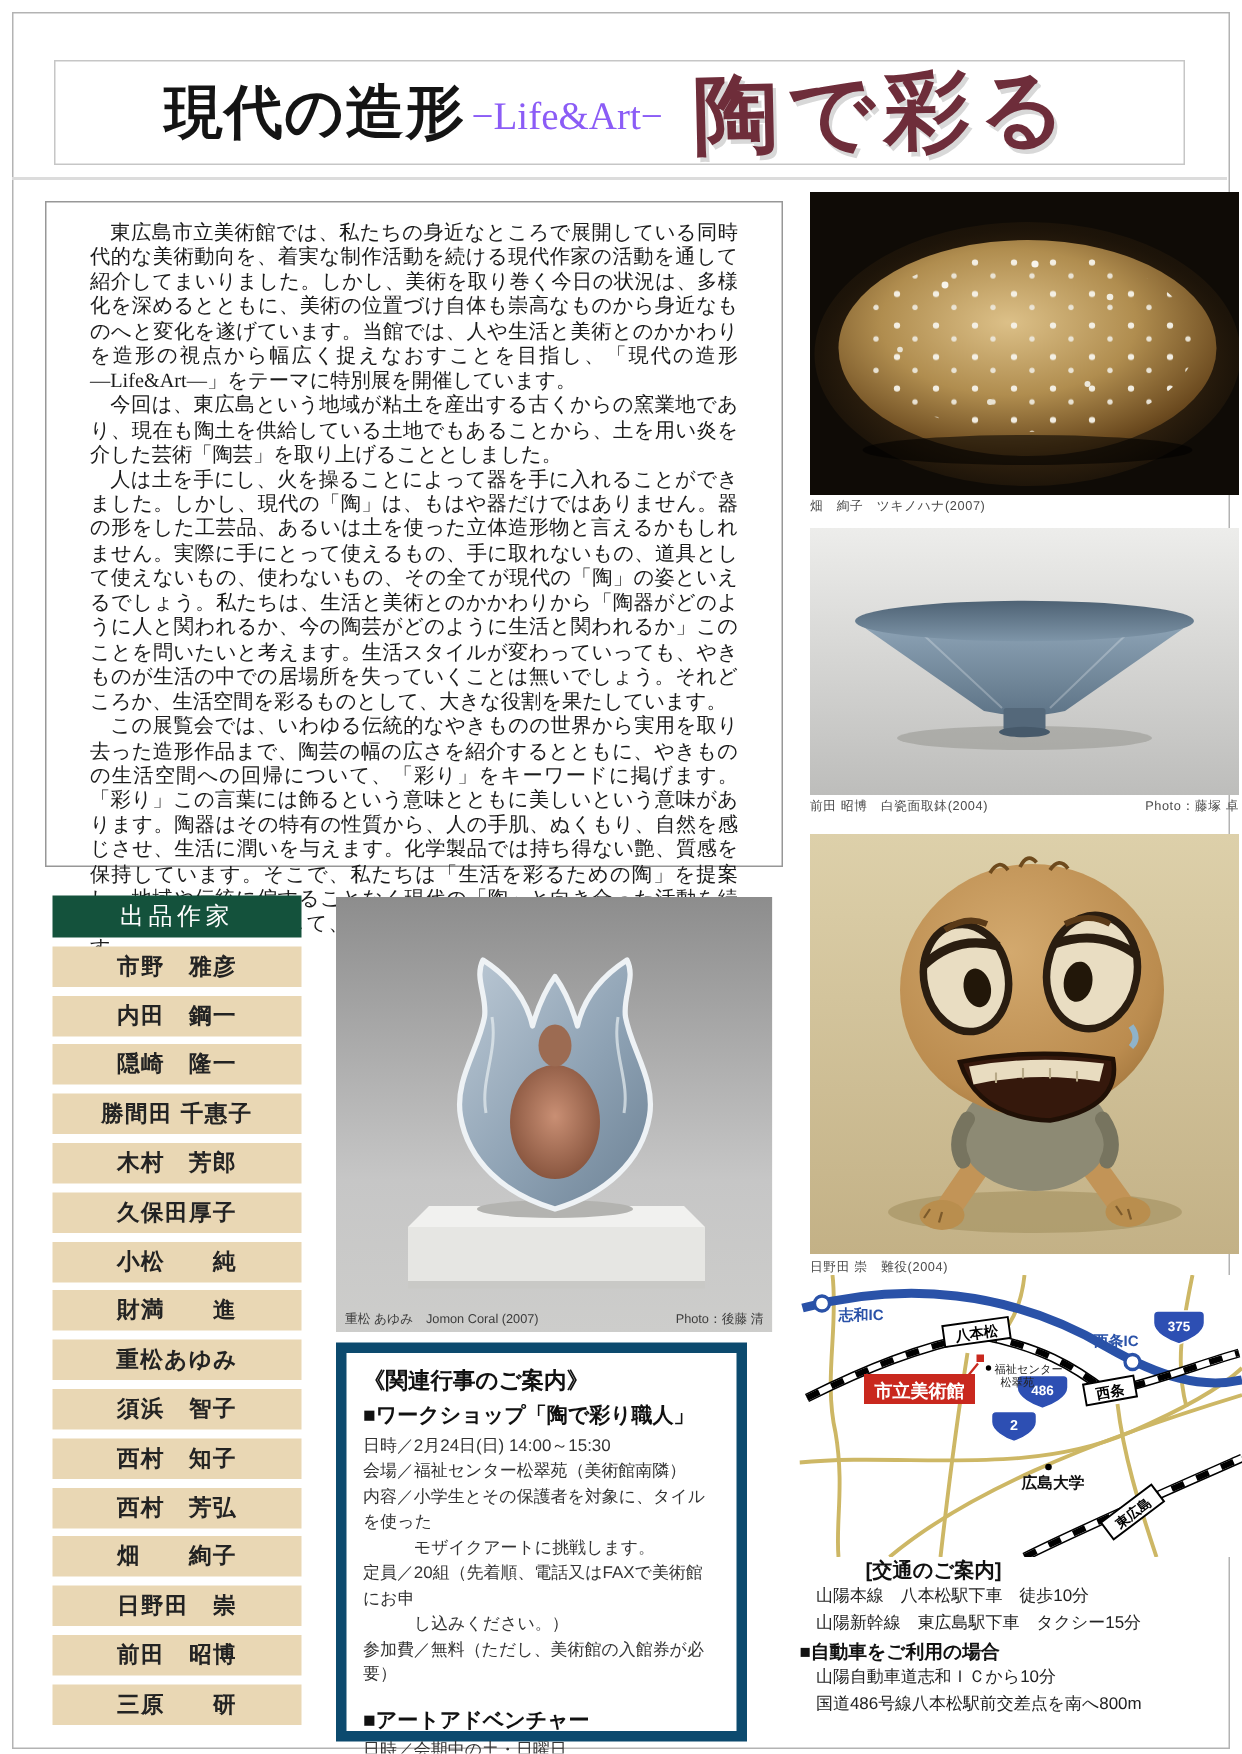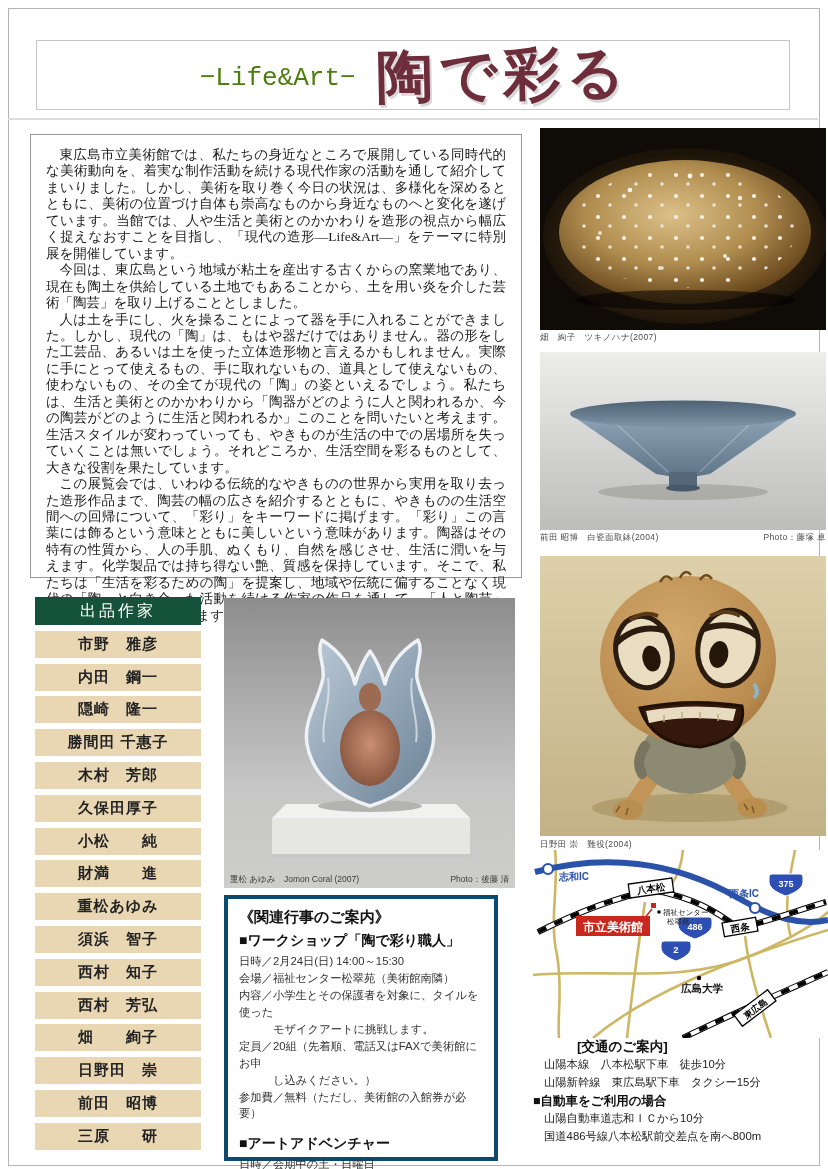--- a/index.html
+++ b/index.html
@@ -9,32 +9,32 @@
   }
   .abs{position:absolute;}
   .frame{left:8px;top:8px;width:810px;height:1156px;border:1px solid #b3b3b3;}
 
   
   .title-box{
     left:36px;top:40px;width:752px;height:68px;border:1px solid #c6c6c6;background:#fff;
     display:flex;align-items:center;justify-content:center;
   }
   .t-main{font-size:39px;font-weight:bold;color:#141414;letter-spacing:1px;}
-  .t-sub{font-family:Liberation Mono, monospace;font-size:26px;color:#4d7c0f;margin:6px 4px 0 4px;}
+  .t-sub{font-family:Liberation Serif, serif;font-size:26px;color:#8b5cf6;margin:6px 4px 0 4px;}
   .t-accent{
     font-family:"DejaVu Serif","Liberation Serif",serif;font-size:57px;font-weight:bold;
     color:#6e2d3a;text-shadow:2px 3px 0 #d8d8d8;letter-spacing:6px;margin-left:16px;
     transform:rotate(-1.2deg);
   }
   .title-underline{left:8px;top:118px;width:810px;height:2px;background:#dcdcdc;}
 
   
   .intro{
     left:30px;top:134px;width:492px;height:444px;border:1px solid #979797;box-sizing:border-box;
-    padding:12px 15px;background:#fff;
+    padding:12px 29px;background:#fff;
     font-family:"Liberation Serif","DejaVu Serif",serif;font-size:13.5px;line-height:16.45px;
     color:#1b1b1b;text-align:justify;
   }
   .intro p{margin:0;text-indent:1em;}
 
   
   .artists{left:35px;top:597px;width:166px;}
   .artists-header{
     height:28px;background:#14523c;color:#fff;font-weight:normal;font-size:16px;
     display:flex;align-items:center;justify-content:center;letter-spacing:3px;
@@ -49,21 +49,21 @@
   .photo svg{display:block;}
   .cap{position:absolute;font-size:8.5px;color:#4a4a4a;letter-spacing:.4px;white-space:pre;}
   .cap-row{display:flex;justify-content:space-between;}
   .photo4-cap{
     position:absolute;left:6px;right:6px;bottom:2px;display:flex;justify-content:space-between;
     font-size:8.5px;color:#3c3c3c;white-space:pre;gap:40px;
   }
 
   
   .events{
-    left:224px;top:895px;width:274px;height:266px;border:4px solid #0c4a6e;box-sizing:border-box;
+    left:224px;top:895px;width:274px;height:266px;border:7px solid #0c4a6e;box-sizing:border-box;
     padding:9px 11px;background:#fff;
   }
   .ev-title{font-size:15px;font-weight:bold;color:#111;margin:0 0 5px 0;}
   .ev-head{font-size:14px;font-weight:bold;color:#111;margin:5px 0 3px 0;}
   .ev-line{font-size:11.3px;line-height:1.5;color:#333;white-space:pre-wrap;}
 
   
   .access{left:533px;top:1038px;width:292px;}
   .ac-title{font-size:13.5px;font-weight:bold;color:#111;margin-left:44px;}
   .ac-head{font-size:12.5px;font-weight:bold;color:#111;margin-top:2px;}
@@ -71,20 +71,21 @@
 
   
   .map{left:533px;top:850px;width:295px;height:188px;}
 </style>
 </head>
 <body>
 
 <div class="abs frame"></div>
 
 <div class="abs title-box">
+  <span class="t-main">現代の造形</span>
   <span class="t-sub">−Life&amp;Art−</span>
   <span class="t-accent">陶で彩る</span>
 </div>
 <div class="abs title-underline"></div>
 
 <div class="abs intro">
   <p>東広島市立美術館では、私たちの身近なところで展開している同時代的な美術動向を、着実な制作活動を続ける現代作家の活動を通して紹介してまいりました。しかし、美術を取り巻く今日の状況は、多様化を深めるとともに、美術の位置づけ自体も崇高なものから身近なものへと変化を遂げています。当館では、人や生活と美術とのかかわりを造形の視点から幅広く捉えなおすことを目指し、「現代の造形―Life&amp;Art―」をテーマに特別展を開催しています。</p>
   <p>今回は、東広島という地域が粘土を産出する古くからの窯業地であり、現在も陶土を供給している土地でもあることから、土を用い炎を介した芸術「陶芸」を取り上げることとしました。</p>
   <p>人は土を手にし、火を操ることによって器を手に入れることができました。しかし、現代の「陶」は、もはや器だけではありません。器の形をした工芸品、あるいは土を使った立体造形物と言えるかもしれません。実際に手にとって使えるもの、手に取れないもの、道具として使えないもの、使わないもの、その全てが現代の「陶」の姿といえるでしょう。私たちは、生活と美術とのかかわりから「陶器がどのように人と関われるか、今の陶芸がどのように生活と関われるか」このことを問いたいと考えます。生活スタイルが変わっていっても、やきものが生活の中での居場所を失っていくことは無いでしょう。それどころか、生活空間を彩るものとして、大きな役割を果たしています。</p>
   <p>この展覧会では、いわゆる伝統的なやきものの世界から実用を取り去った造形作品まで、陶芸の幅の広さを紹介するとともに、やきものの生活空間への回帰について、「彩り」をキーワードに掲げます。「彩り」この言葉には飾るという意味とともに美しいという意味があります。陶器はその特有の性質から、人の手肌、ぬくもり、自然を感じさせ、生活に潤いを与えます。化学製品では持ち得ない艶、質感を保持しています。そこで、私たちは「生活を彩るための陶」を提案し、地域や伝統に偏することなく現代の「陶」と向き合った活動を続ける作家の作品を通して、「人と陶芸」の今後の関わりを展望します。</p>

